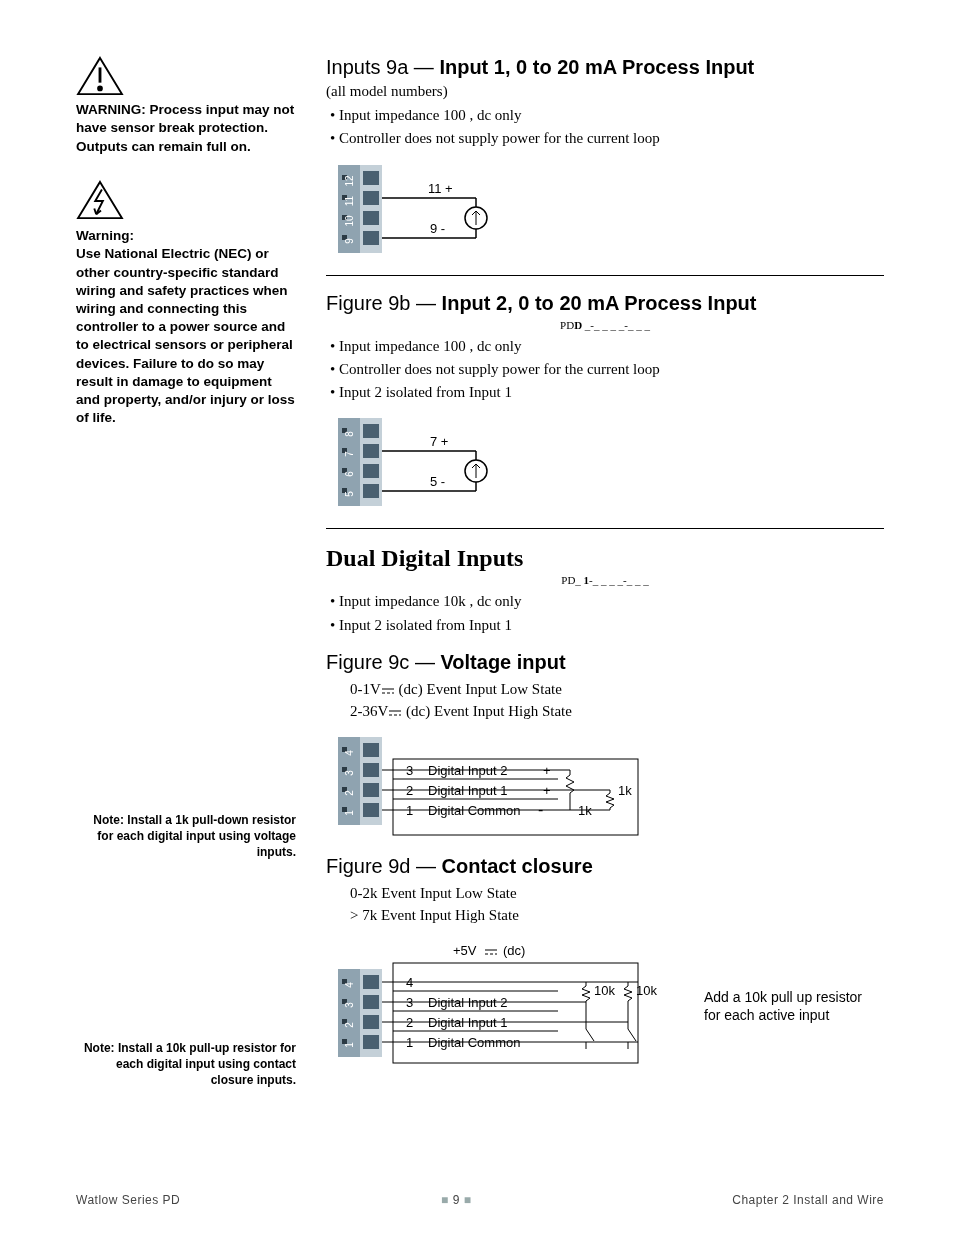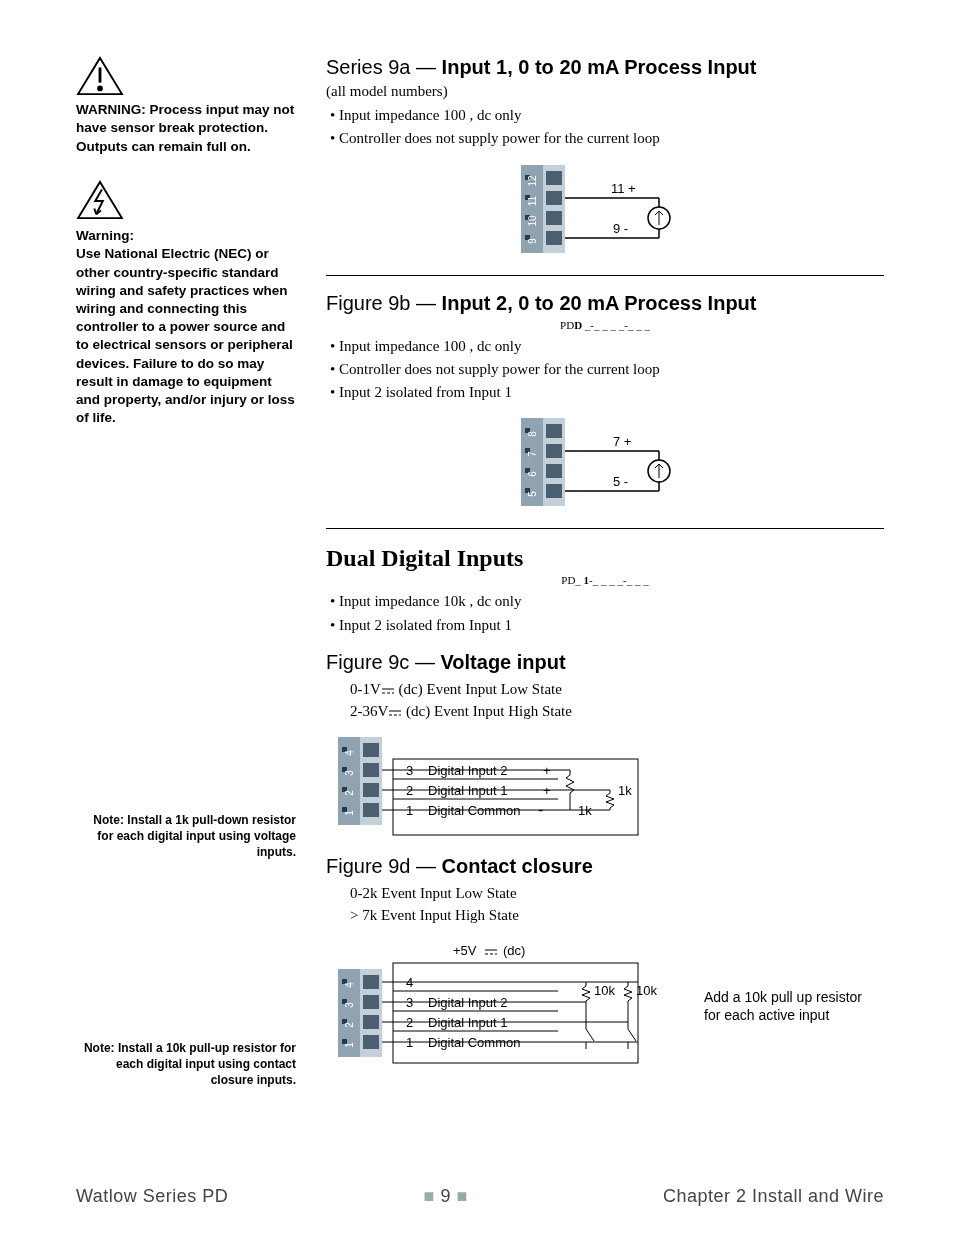--- a/index.html
+++ b/index.html
@@ -61,21 +61,21 @@
     list-style: none;
     padding-left: 18px;
     font-size: 15px;
     line-height: 1.55;
     margin-bottom: 14px;
   }
   ul.spec li::before {
     content: "• ";
     margin-left: -14px;
   }
-  .diagram { margin: 6px 0 18px 12px; text-align: center; }
+  .diagram { margin: 6px 0 18px 12px; }
   hr.sep {
     border: none;
     border-top: 1px solid #000;
     margin: 18px 0 16px 0;
   }
   .state-lines {
     font-size: 15px;
     line-height: 1.5;
     margin: 2px 0 14px 24px;
   }
@@ -100,21 +100,21 @@
     margin-top: 4px;
   }
   .footer {
     position: absolute;
     left: 76px;
     right: 70px;
     bottom: 28px;
     display: flex;
     justify-content: space-between;
     font-family: Helvetica, Arial, sans-serif;
-    font-size: 18px;
+    font-size: 12px;
     letter-spacing: 0.5px;
     color: #444;
   }
   .footer .mid .sq { color: #9aa; }
   text { font-family: Helvetica, Arial, sans-serif; }
 </style>
 </head>
 <body>
 
 <div class="page">
@@ -148,21 +148,21 @@
     <div style="height:180px"></div>
 
     <div class="note-block">Note: Install a 10k  pull-up resistor for each digital input using contact closure inputs.</div>
 
   </aside>
 
   <main class="col-right">
 
     <div>
       <div class="fig-heading">
-        <span class="label">Series 9a — </span><span class="title">Input 1, 0 to 20 mA Process Input</span>
+        <span class="label">Inputs 9a — </span><span class="title">Input 1, 0 to 20 mA Process Input</span>
       </div>
       <div class="sub">(all model numbers)</div>
       <ul class="spec">
         <li>Input impedance 100  , dc only</li>
         <li>Controller does not supply power for the current loop</li>
       </ul>
       <div class="diagram">
         <svg width="180" height="88" viewBox="0 0 180 88">
 
           <rect x="0" y="0" width="22" height="88" fill="#8fa3b0"></rect>

